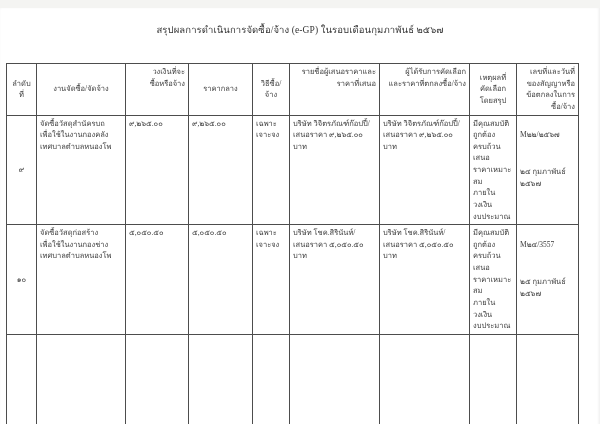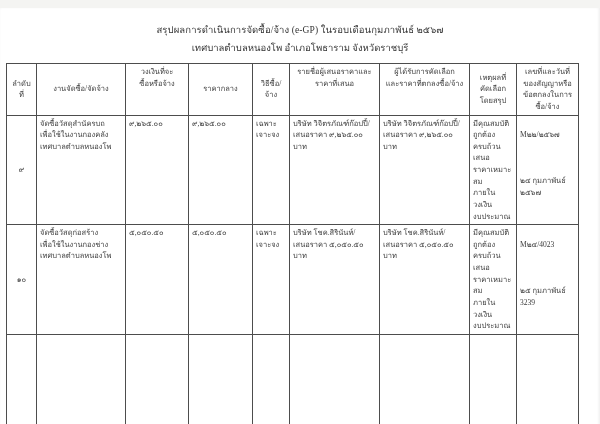--- a/index.html
+++ b/index.html
@@ -44,35 +44,34 @@
     padding:2px 3px;
     white-space:pre-line;
     line-height:1.55;
     overflow:hidden;
   }
   thead tr{height:46px;}
   tr.data-row-1{height:70px;}
   tr.data-row-2{height:72px;}
   tr.empty-row{height:170px;}
   th{text-align:center;vertical-align:middle;}
-  th.v-top{vertical-align:top;padding-top:3px;}
+  th.v-top{vertical-align:top;padding-top:3px;text-align:right;}
   td{vertical-align:top;}
   td.c-no{text-align:center;vertical-align:middle;}
   td.c-num{padding-right:5px;}
   td.c-center{text-align:left;}
   td.c-left{text-align:left;}
-  .contract-date{margin-top:23px;}
+  .contract-date{margin-top:14px;}
 </style>
 </head>
 <body>
 
 <div class="sheet">
 
   <div class="title">สรุปผลการดำเนินการจัดซื้อ/จ้าง (e-GP) ในรอบเดือนกุมภาพันธ์ ๒๕๖๗</div>
-  <div class="subtitle">เทศบาลตำบลหนองโพ  อำเภอโพธาราม  จังหวัดราชบุรี</div>
 
   <table class="grid">
     <colgroup>
       <col style="width:30px">
       <col style="width:89px">
       <col style="width:63px">
       <col style="width:64px">
       <col style="width:37px">
       <col style="width:90px">
       <col style="width:90px">
@@ -135,23 +134,23 @@
         <td class="c-left">บริษัท โชค.สิรินันท์/
 เสนอราคา ๕,๐๕๐.๕๐ บาท</td>
         <td class="c-left">บริษัท โชค.สิรินันท์/
 เสนอราคา ๕,๐๕๐.๕๐ บาท</td>
         <td class="c-center">มีคุณสมบัติถูกต้อง
 ครบถ้วนเสนอ
 ราคาเหมาะสม
 ภายในวงเงิน
 งบประมาณ</td>
         <td class="c-left">
-          <div>M๒๔/4023</div>
+          <div>M๒๔/3557</div>
           <div class="contract-date">๒๕ กุมภาพันธ์
-3239</div>
+๒๕๖๗</div>
         </td>
       </tr>
       <tr class="empty-row">
         <td></td>
         <td></td>
         <td></td>
         <td></td>
         <td></td>
         <td></td>
         <td></td>

